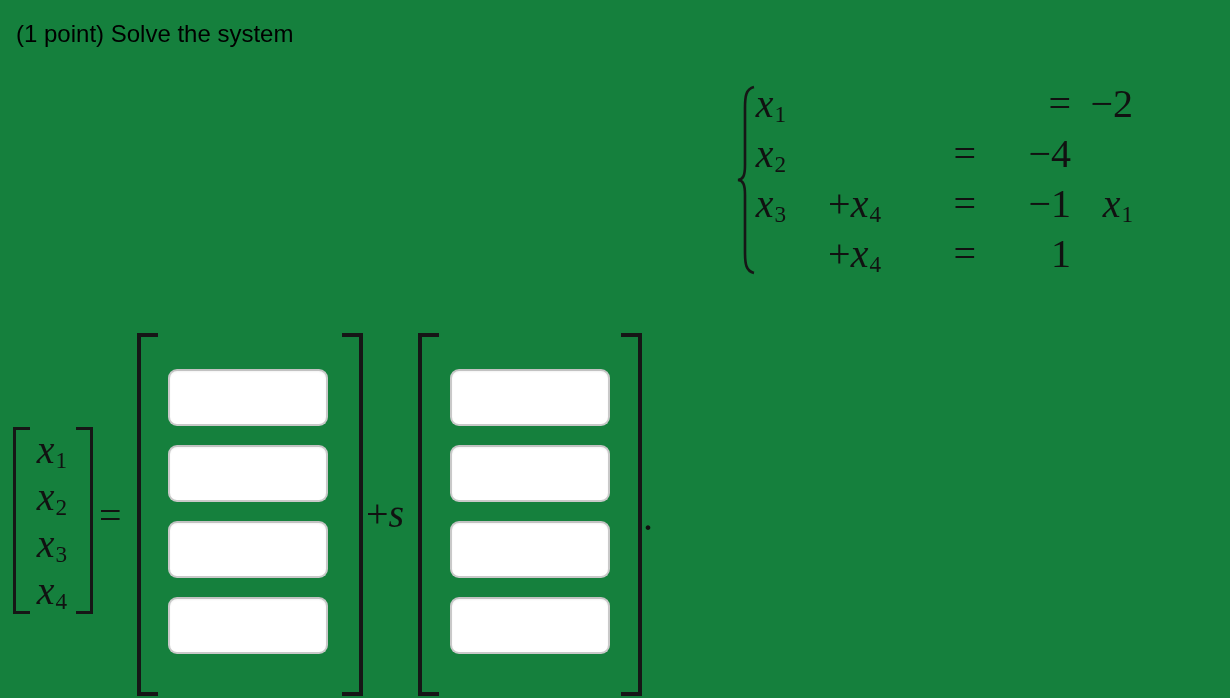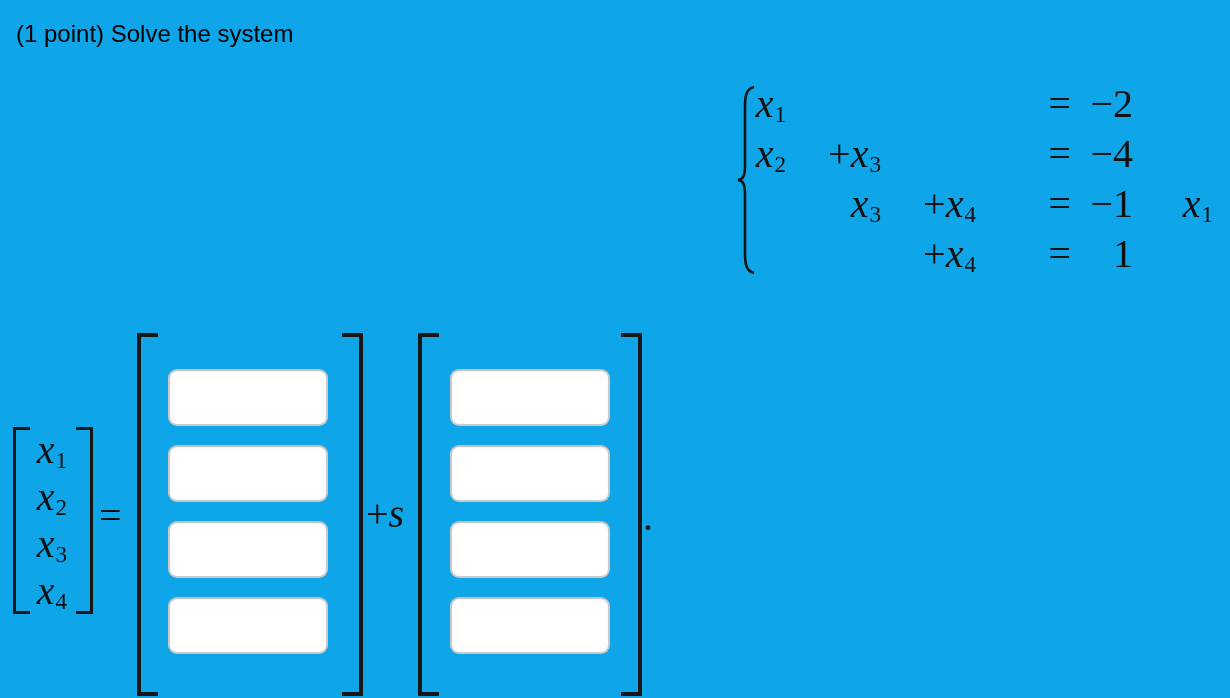--- a/index.html
+++ b/index.html
@@ -1,19 +1,19 @@
 <!DOCTYPE html>
 <html><head>
 <meta charset="utf-8">
 <style>
   html,body{margin:0;padding:0;}
   .page{
     position:relative;
     width:1230px;height:698px;
-    background:#0ea5e9;
+    background:#15803d;
     overflow:hidden;
     font-family:"Liberation Serif","DejaVu Serif",serif;
     color:#111;
   }
   
   .header{
     position:absolute;left:16px;top:20px;
     font-family:"Liberation Sans","DejaVu Sans",sans-serif;
     font-size:24px;color:#000;white-space:nowrap;
   }
@@ -79,21 +79,20 @@
   <div class="sys-table">
 
     <div class="mcell"><span class="op"></span><span class="var">x</span><span class="msub">1</span></div>
     <div class="mcell"><span class="op"></span><span class="var"></span><span class="msub"></span></div>
     <div class="mcell"><span class="op"></span><span class="var"></span><span class="msub"></span></div>
     <div class="mcell">=</div>
     <div class="mcell">−2</div>
 
     <div class="mcell"><span class="op"></span><span class="var"></span><span class="msub"></span></div>
     <div class="mcell"><span class="op"></span><span class="var">x</span><span class="msub">2</span></div>
-    <div class="mcell"><span class="op">+</span><span class="var">x</span><span class="msub">3</span></div>
     <div class="mcell"><span class="op"></span><span class="var"></span><span class="msub"></span></div>
     <div class="mcell">=</div>
     <div class="mcell">−4</div>
 
     <div class="mcell"><span class="op"></span><span class="var"></span><span class="msub"></span></div>
     <div class="mcell"><span class="op"></span><span class="var"></span><span class="msub"></span></div>
     <div class="mcell"><span class="op"></span><span class="var">x</span><span class="msub">3</span></div>
     <div class="mcell"><span class="op">+</span><span class="var">x</span><span class="msub">4</span></div>
     <div class="mcell">=</div>
     <div class="mcell">−1</div>

